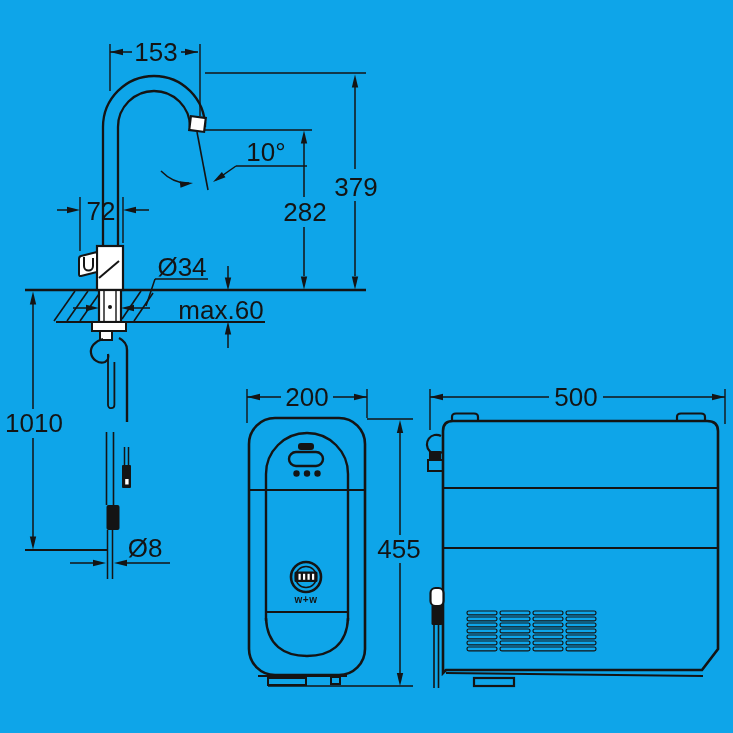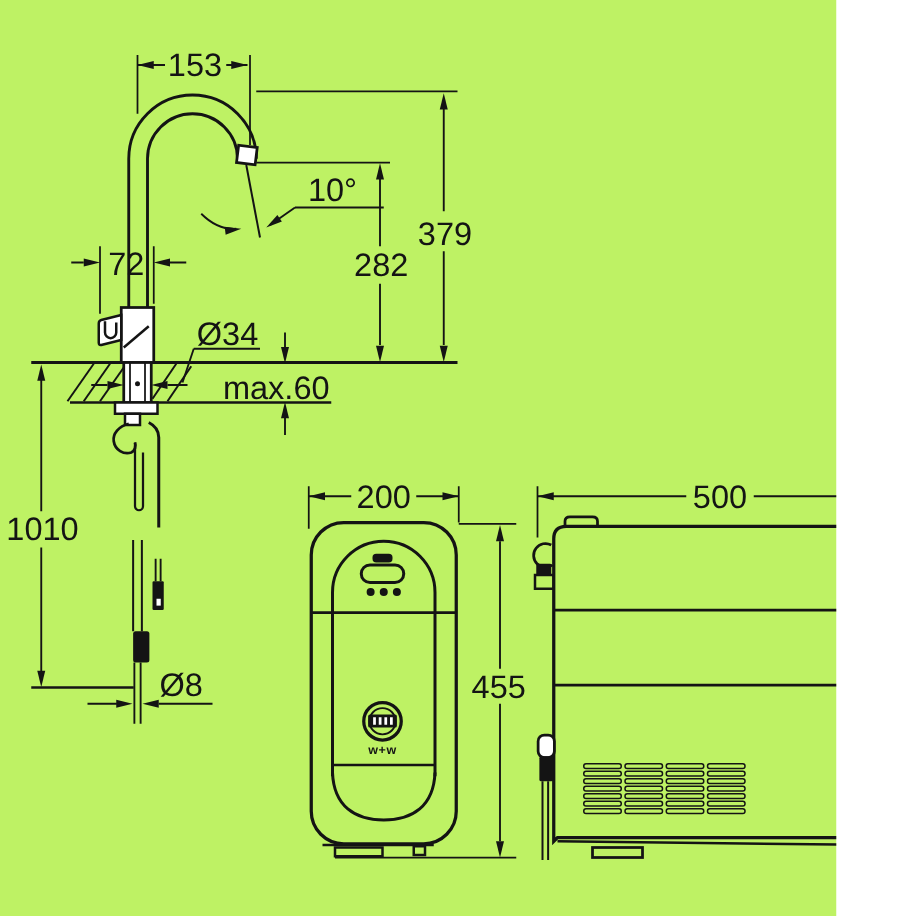--- a/index.html
+++ b/index.html
@@ -1,16 +1,16 @@
 <!DOCTYPE html>
 <html><head>
 <meta charset="utf-8">
 <style>
   html,body{margin:0;padding:0;background:#ffffff;}
-  .stage{position:relative;width:669px;height:733px;background:#bef264;overflow:hidden;}
+  .stage{position:relative;width:733px;height:733px;background:#0ea5e9;overflow:hidden;}
   svg text{
     font-family:"Liberation Sans", sans-serif;
     font-size:26px;
     fill:#141414;
     text-anchor:middle;
   }
   svg text.tiny{font-size:10px;font-weight:bold;letter-spacing:0.5px;}
   .ln{stroke:#141414;fill:none;}
   .fill{fill:#141414;stroke:none;}
   .w{fill:#ffffff;}

